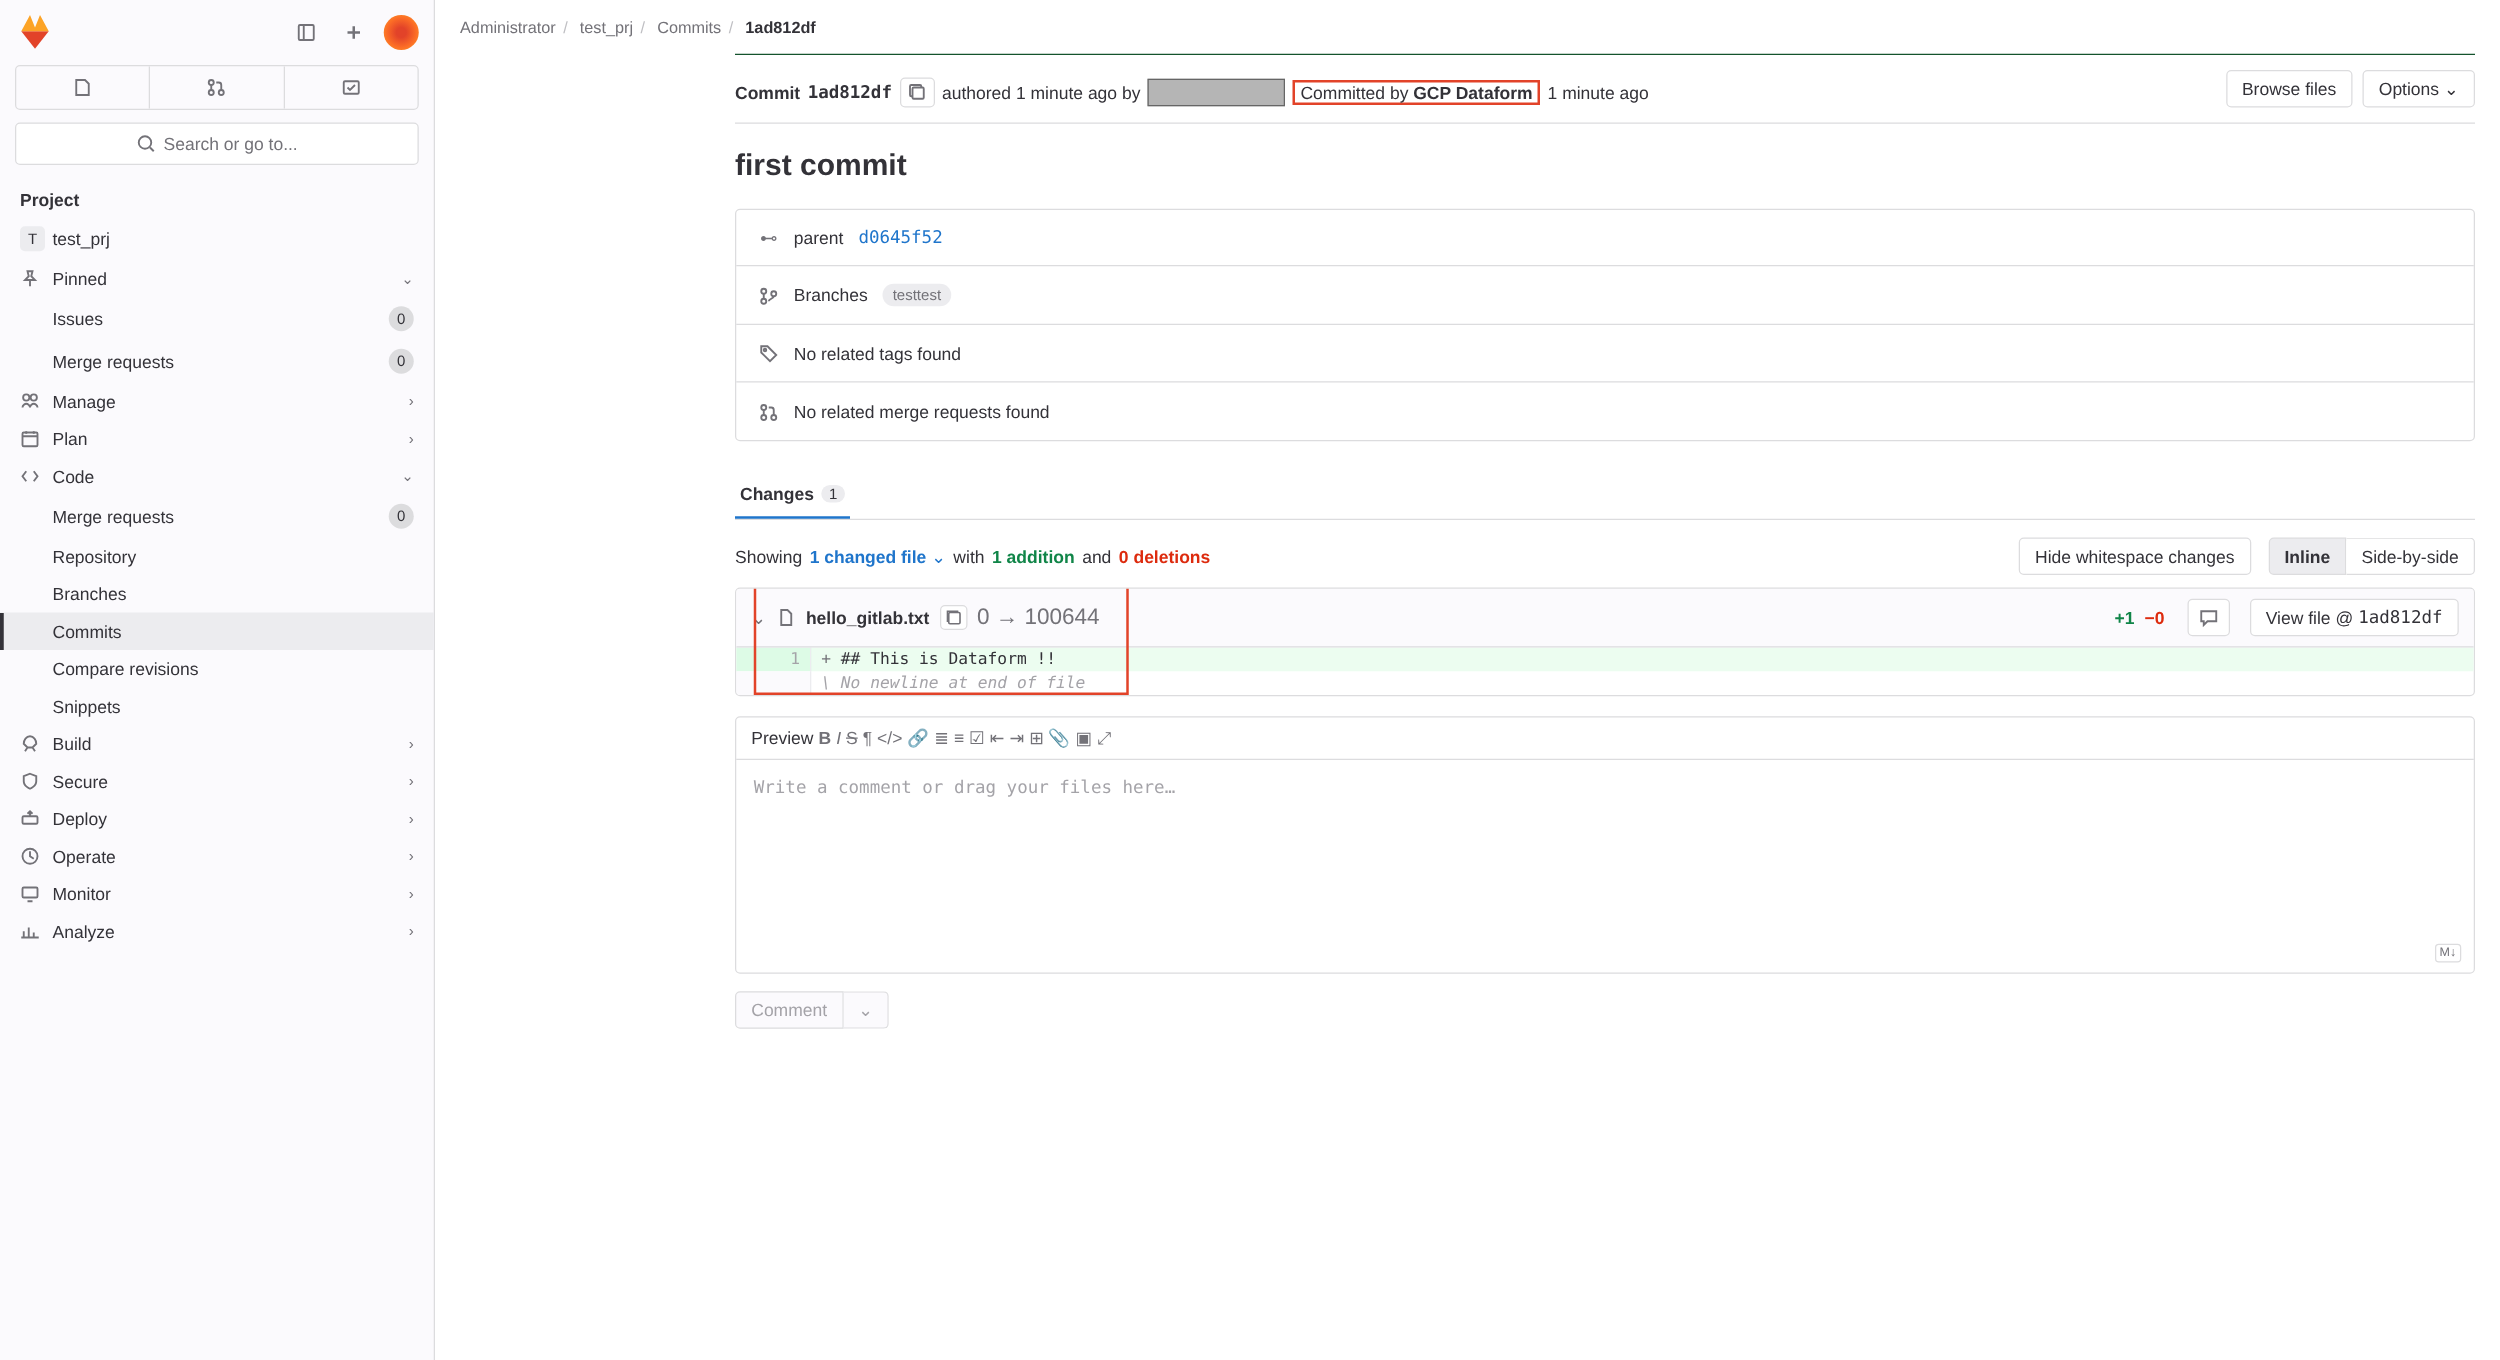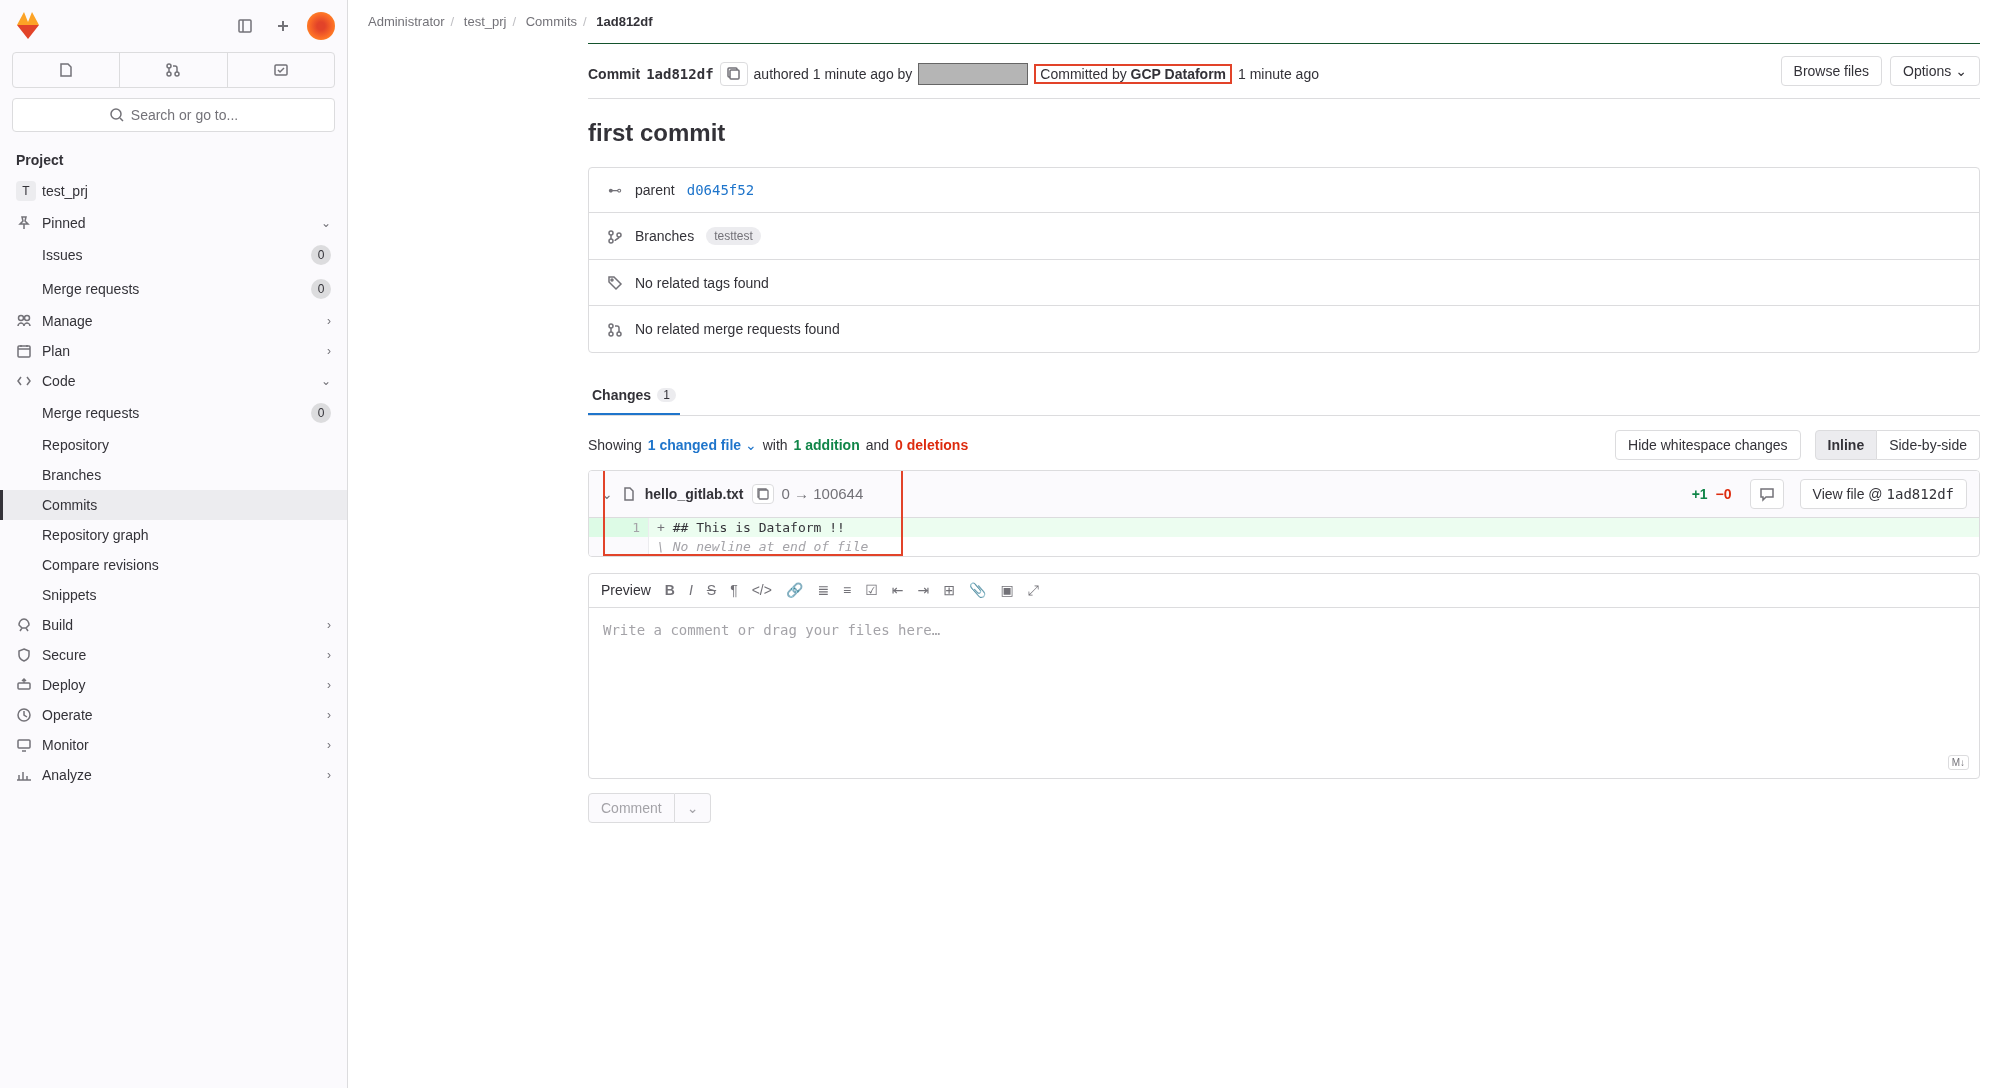--- a/index.html
+++ b/index.html
@@ -68,35 +68,35 @@
 .btn-group { display:inline-flex; }
 .btn-group .btn { border-radius:0; }
 .btn-group .btn:first-child { border-top-left-radius:4px; border-bottom-left-radius:4px; }
 .btn-group .btn:last-child { border-top-right-radius:4px; border-bottom-right-radius:4px; border-left:0; }
 .btn.selected { background:#ececef; font-weight:600; }
 
 .diff-block { margin-left:220px; border:1px solid #dcdcde; border-radius:4px; overflow:hidden; }
 .diff-hdr { display:flex; align-items:center; padding:8px 12px; gap:8px; background:#fbfafd; border-bottom:1px solid #dcdcde; position:relative; }
 .diff-hdr .grow { flex:1; }
 .diff-hdr .fname { font-weight:700; }
-.diff-hdr .mode { color:#737278; font-size:15px; }
+.diff-hdr .mode { color:#737278; font-size:18px; }
 .plus { color:#108548; font-weight:600; }
 .minus { color:#dd2b0e; font-weight:600; }
 .diff-lines { font-family: ui-monospace,Menlo,Consolas,monospace; font-size:13px; }
 .diff-line { display:flex; }
 .diff-line .ln { width:60px; text-align:right; padding:2px 8px; color:#a4a3a8; background:#fbfafd; border-right:1px solid #ececef; }
 .diff-line .content { flex:1; padding:2px 8px; }
 .diff-line.added { background:#ecfdf0; }
 .diff-line.added .ln { background:#ddfbe6; }
 .diff-line .plus-sign { color:#737278; }
 .diff-line.meta .content { color:#a4a3a8; font-style:italic; }
 .diff-red-box { position:absolute; border:2.5px solid #e24329; pointer-events:none; }
 
 .comment-box { margin:16px 0 0 220px; border:1px solid #dcdcde; border-radius:4px; }
-.comment-toolbar { display:flex; align-items:center; gap:14px; padding:8px 12px; border-bottom:1px solid #dcdcde; }
+.comment-toolbar { display:flex; align-items:center; gap:4px; padding:8px 12px; border-bottom:1px solid #dcdcde; }
 .comment-toolbar .tb-item { color:#737278; cursor:pointer; font-size:14px; }
 .comment-toolbar .preview { color:#333238; font-weight:400; }
 .comment-area { min-height:170px; padding:14px; font-family: ui-monospace,Menlo,Consolas,monospace; color:#a4a3a8; position:relative; }
 .md-badge { position:absolute; right:10px; bottom:8px; border:1px solid #dcdcde; border-radius:3px; font-size:10px; padding:1px 3px; color:#737278; font-family:sans-serif; }
 
 .comment-actions { margin:14px 0 0 220px; }
 .btn.disabled { color:#a4a3a8; background:#fbfafd; cursor:default; }
 
 .sm-icon { width:16px; height:16px; display:inline-block; vertical-align:middle; }
 svg { display:block; }
@@ -247,25 +247,20 @@
           </div>
         </li>
       <li>
           <div class="nav-item nav-sub">
             <span class="label">Branches</span>
           </div>
         </li>
       <li>
           <div class="nav-item nav-sub active">
             <span class="label">Commits</span>
-          </div>
-        </li>
-      <li>
-          <div class="nav-item nav-sub">
-            <span class="label">Repository graph</span>
           </div>
         </li>
       <li>
           <div class="nav-item nav-sub">
             <span class="label">Compare revisions</span>
           </div>
         </li>
       <li>
           <div class="nav-item nav-sub">
             <span class="label">Snippets</span>

